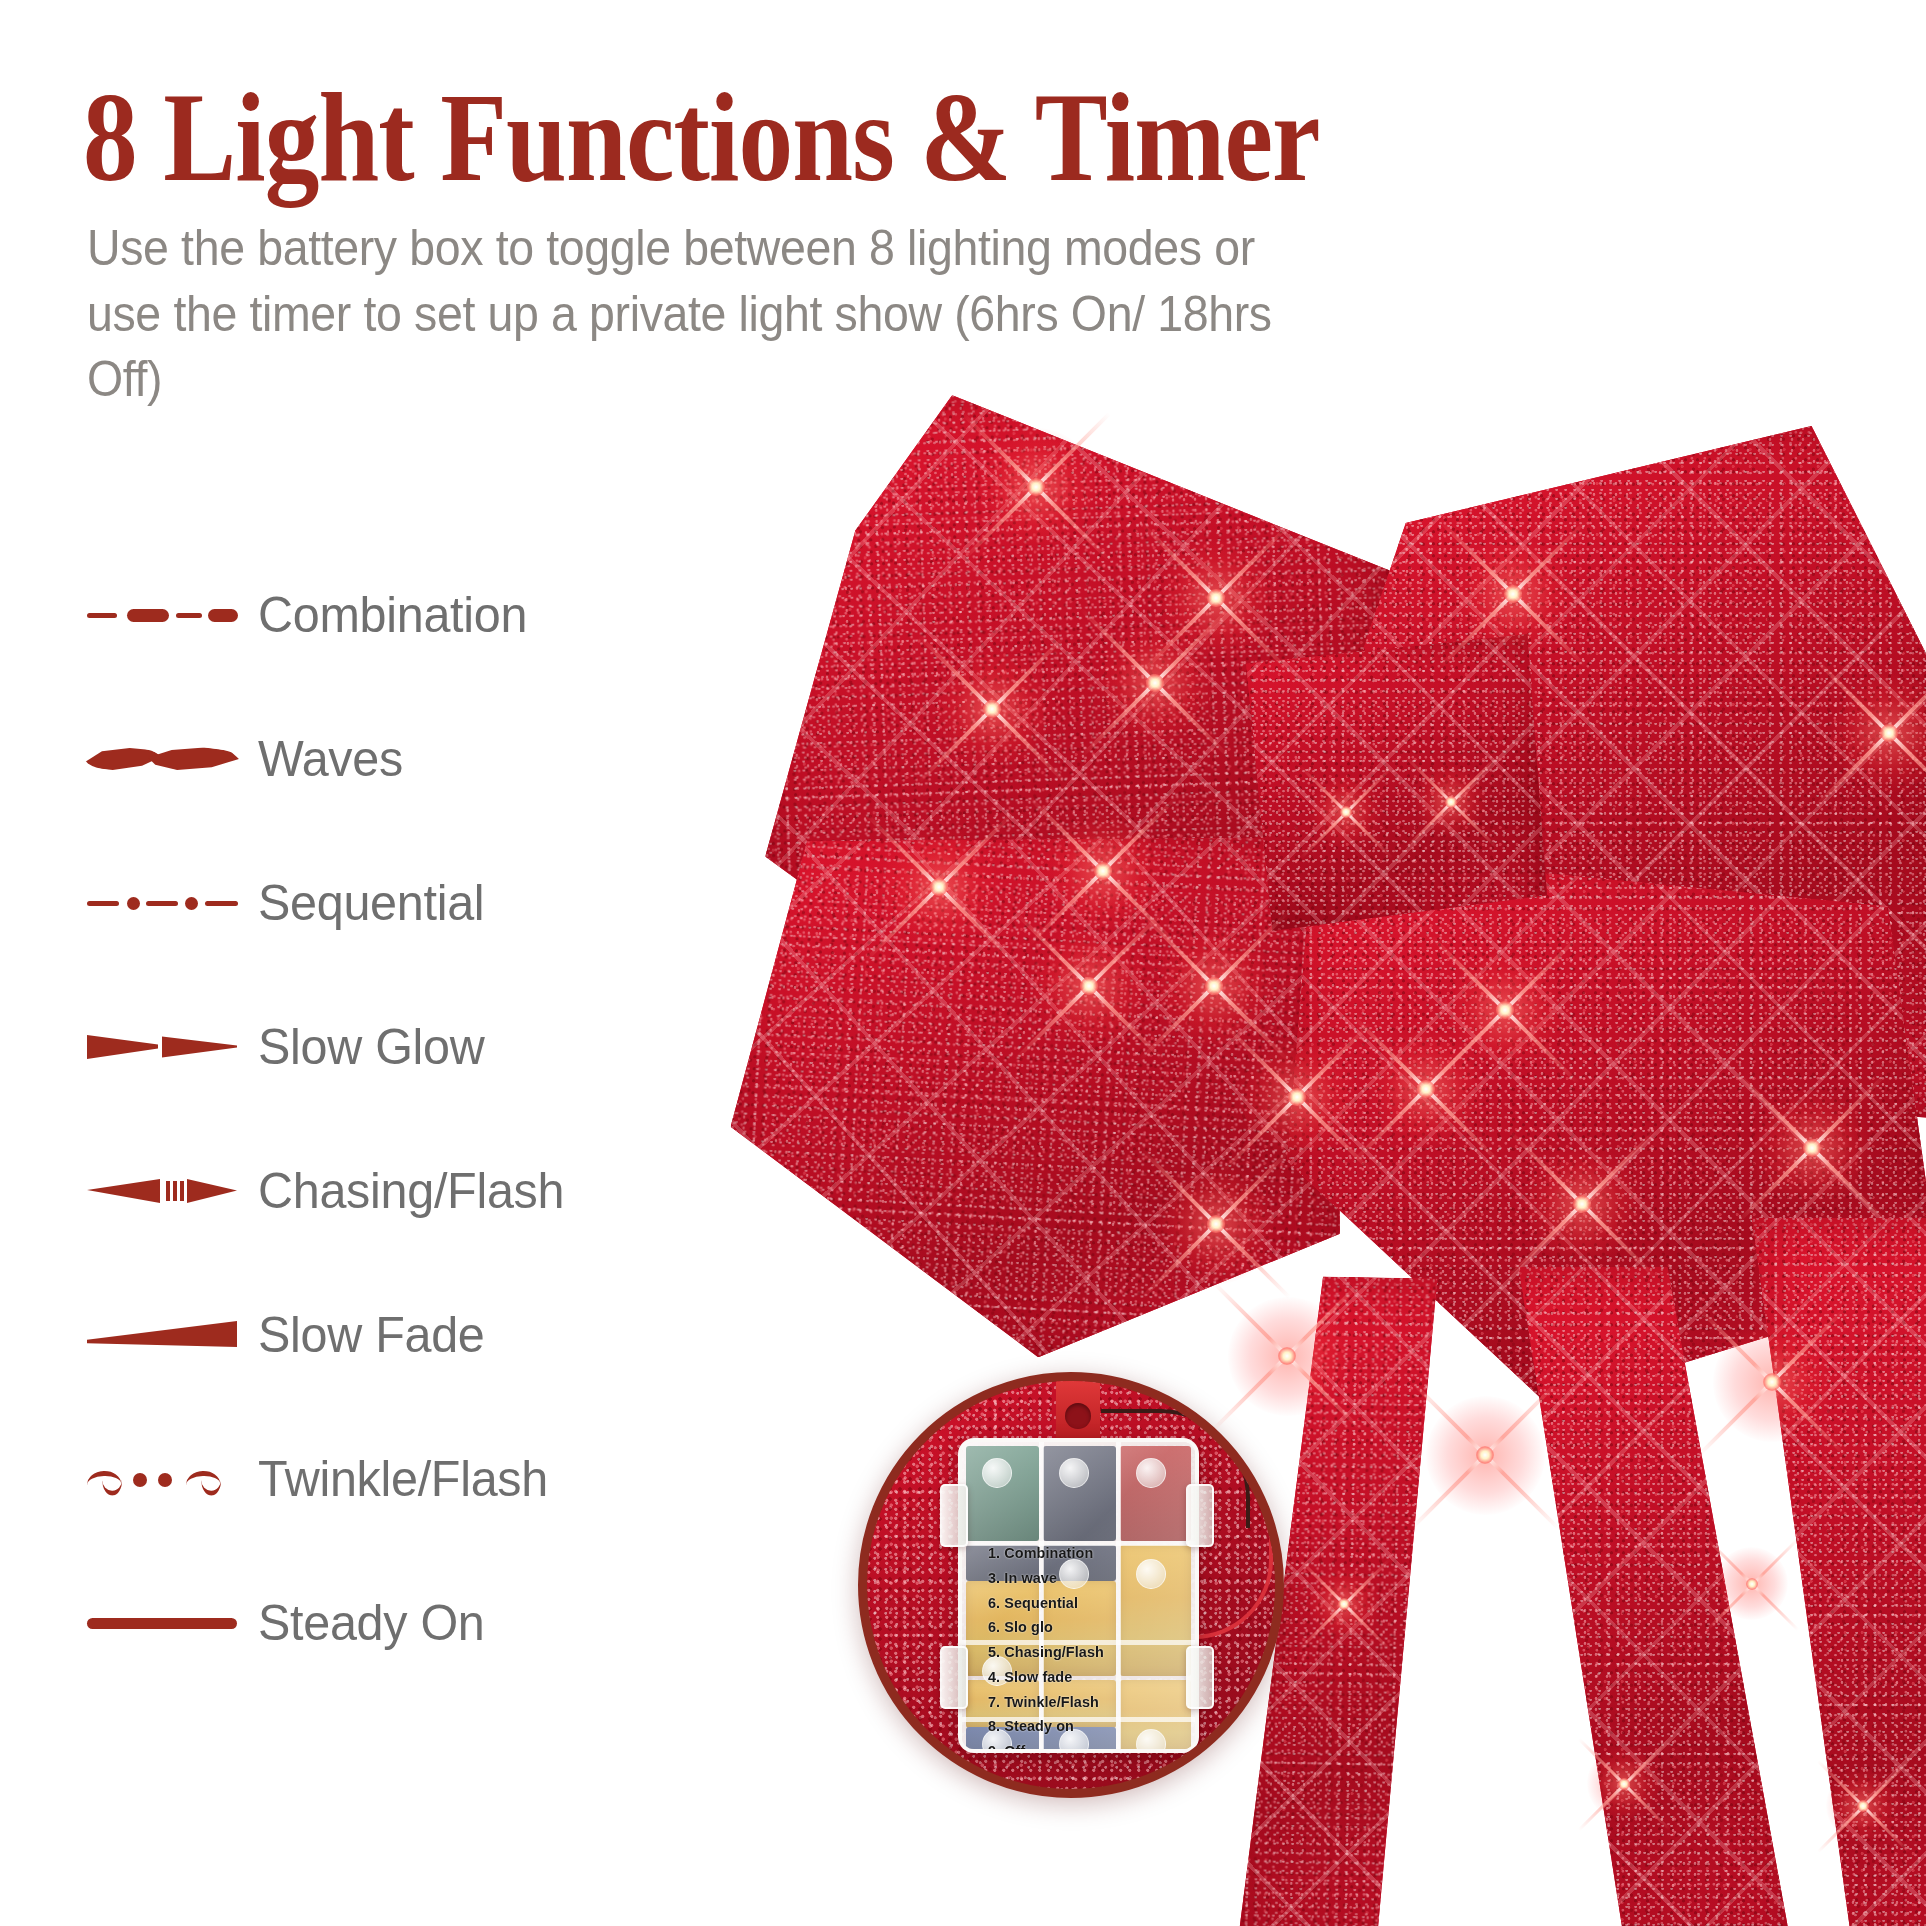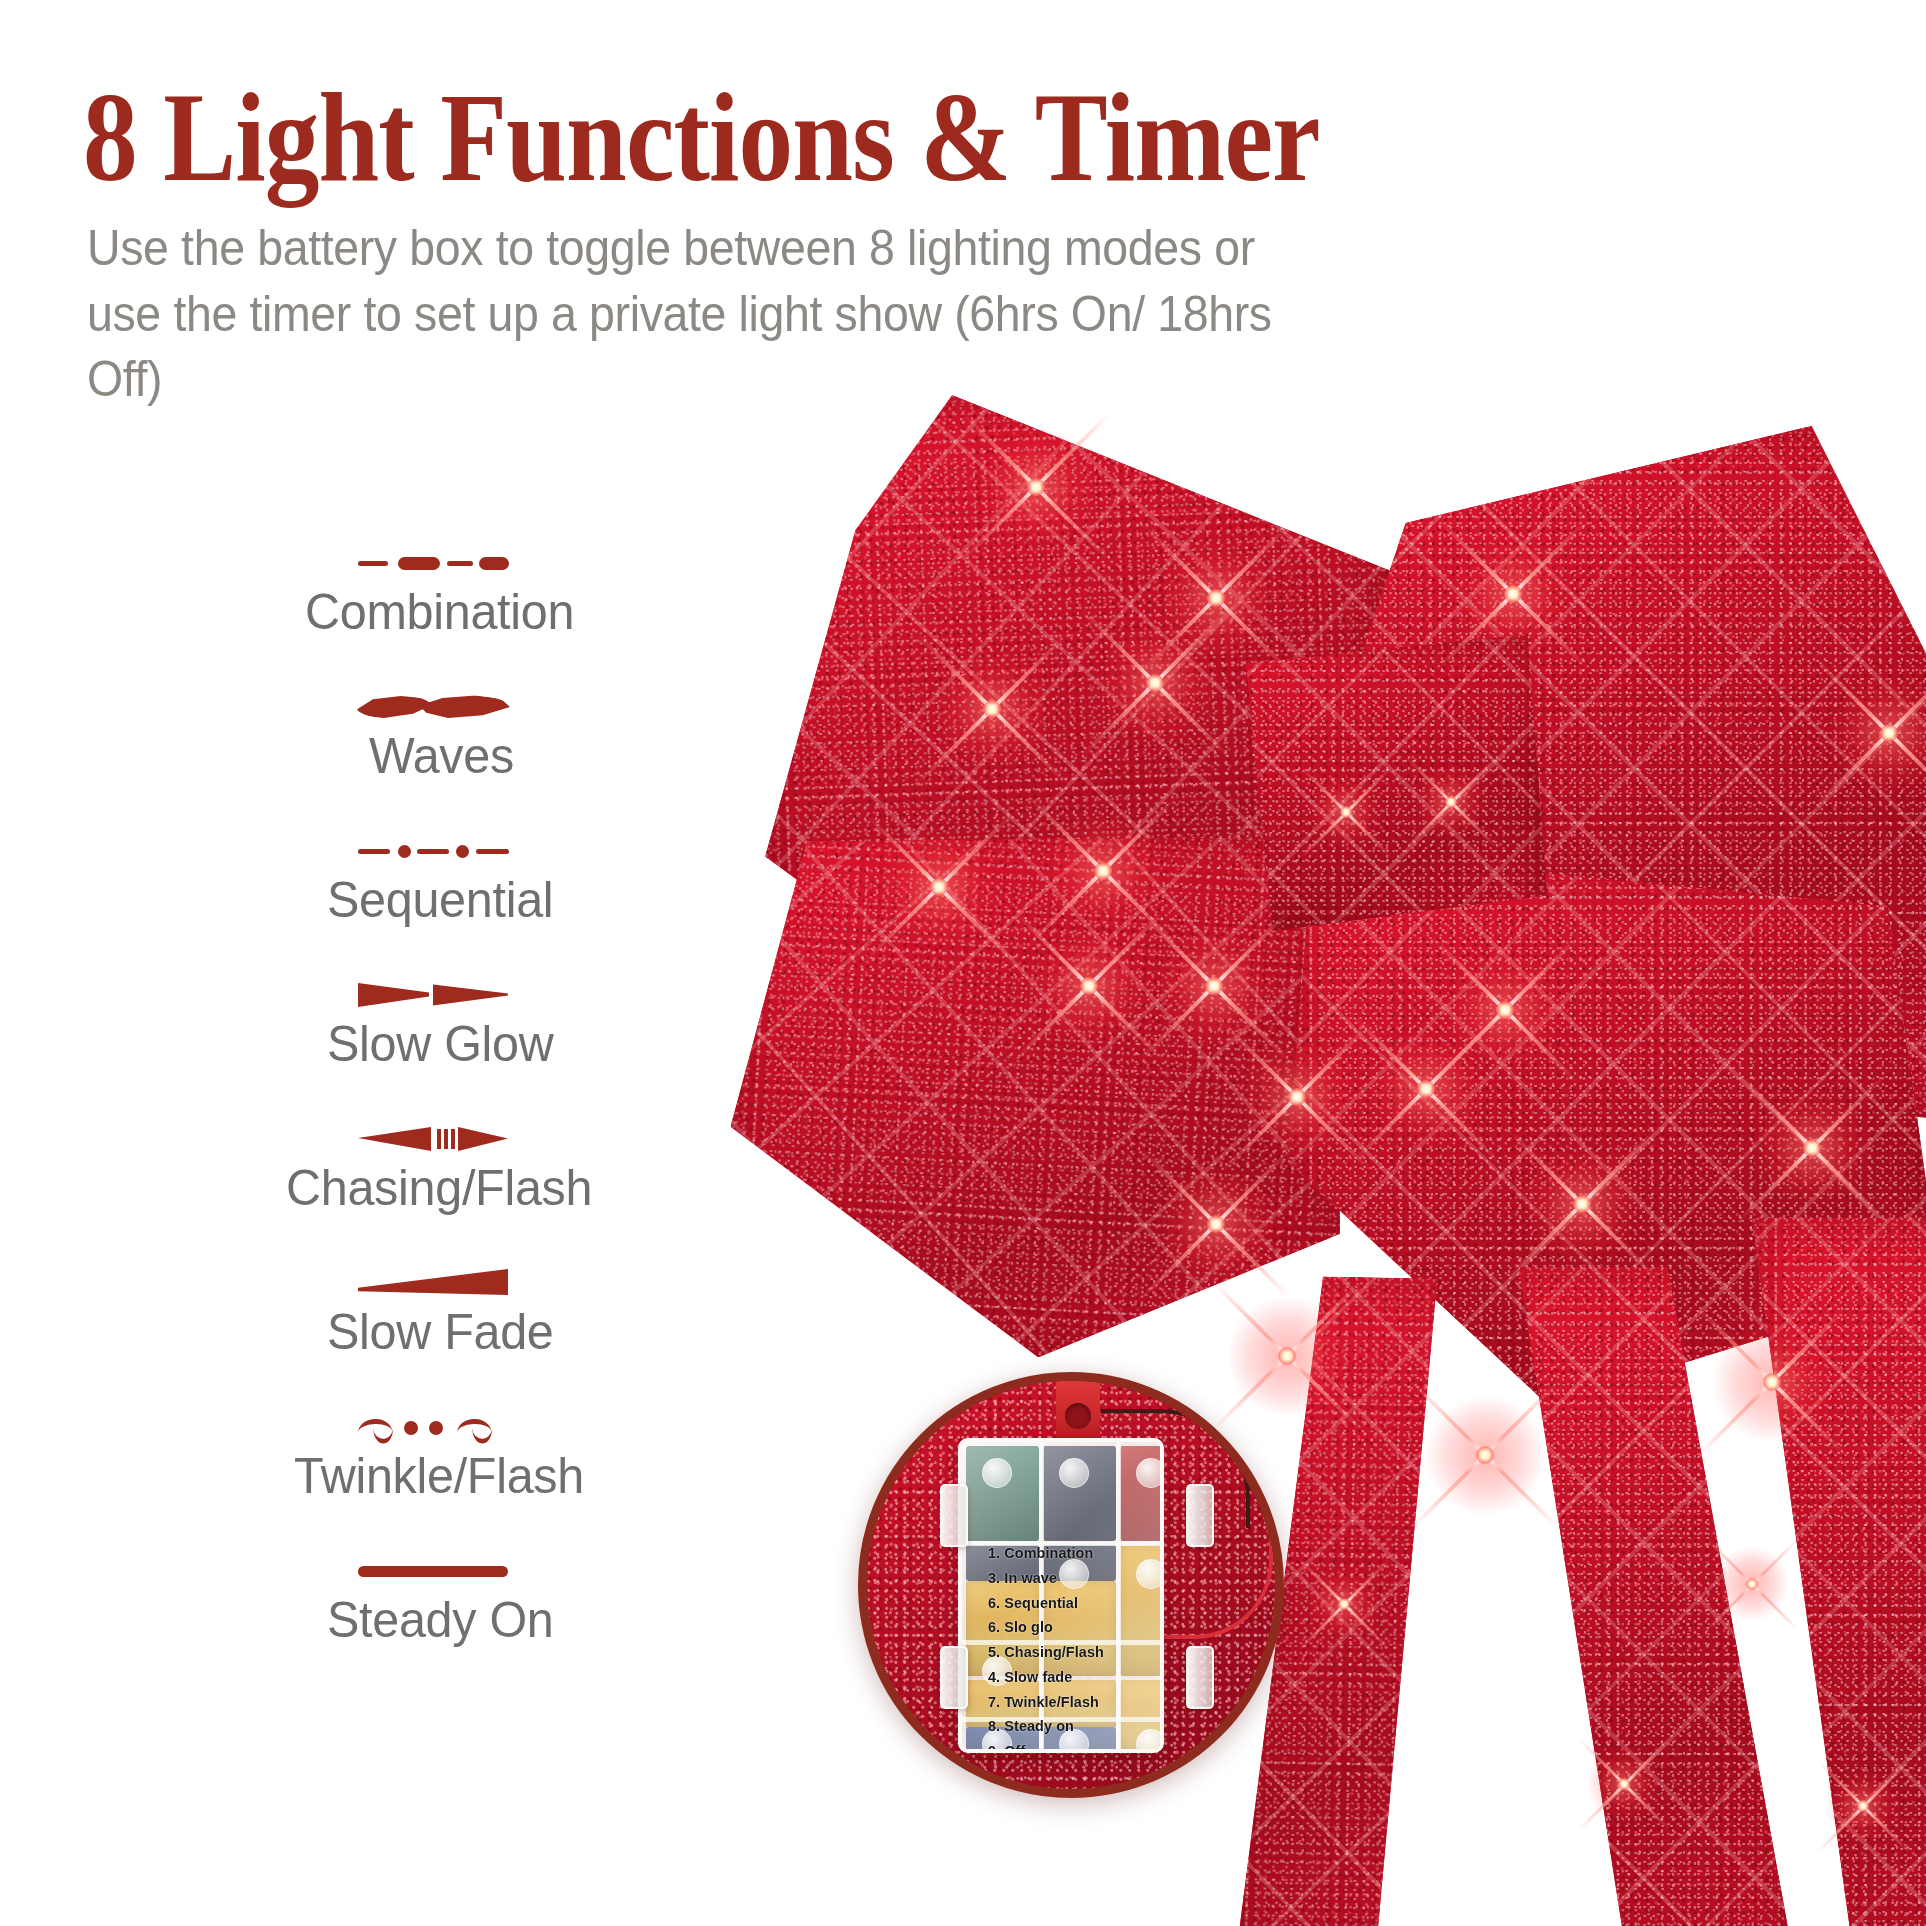--- a/index.html
+++ b/index.html
@@ -154,22 +154,22 @@
     border-left:4px solid #d8303a;
     border-bottom:4px solid #d8303a;
     border-bottom-left-radius:79px;
     transform:scaleX(-1);
     z-index:2;
   }
 
   #battery-box{
     position:absolute;
     left:91px; top:57px;
-    width:206px; height:315px;
-    border-radius:10px;
+    width:241px; height:315px;
+    border-radius:16px;
     background:linear-gradient(140deg, rgba(248,248,246,.93) 0%, rgba(228,230,226,.88) 45%, rgba(240,241,238,.92) 100%);
     border:4px solid rgba(252,252,250,.92);
     box-shadow:0 4px 16px rgba(60,0,0,.35), inset 0 0 18px rgba(255,255,255,.65);
     overflow:hidden;
     z-index:5;
   }
   
   .cell{ position:absolute; border-radius:3px; }
   .cell.batt{
     background:linear-gradient(180deg,#e7b23c 0%,#d79a22 40%,#caa02e 72%,#b5831c 100%);
@@ -244,21 +244,20 @@
 
   #legend{
     position:absolute;
     left:87px; top:543px;
     width:713px;
   }
   .legend-row{
     display:flex;
     align-items:center;
     height:144px;
-    flex-direction:column;
   }
   .legend-icon{
     width:149px;
     min-width:149px;
     height:40px;
     position:relative;
     margin-right:22px;
   }
   .legend-label{
     font-family:"Liberation Sans", sans-serif;

